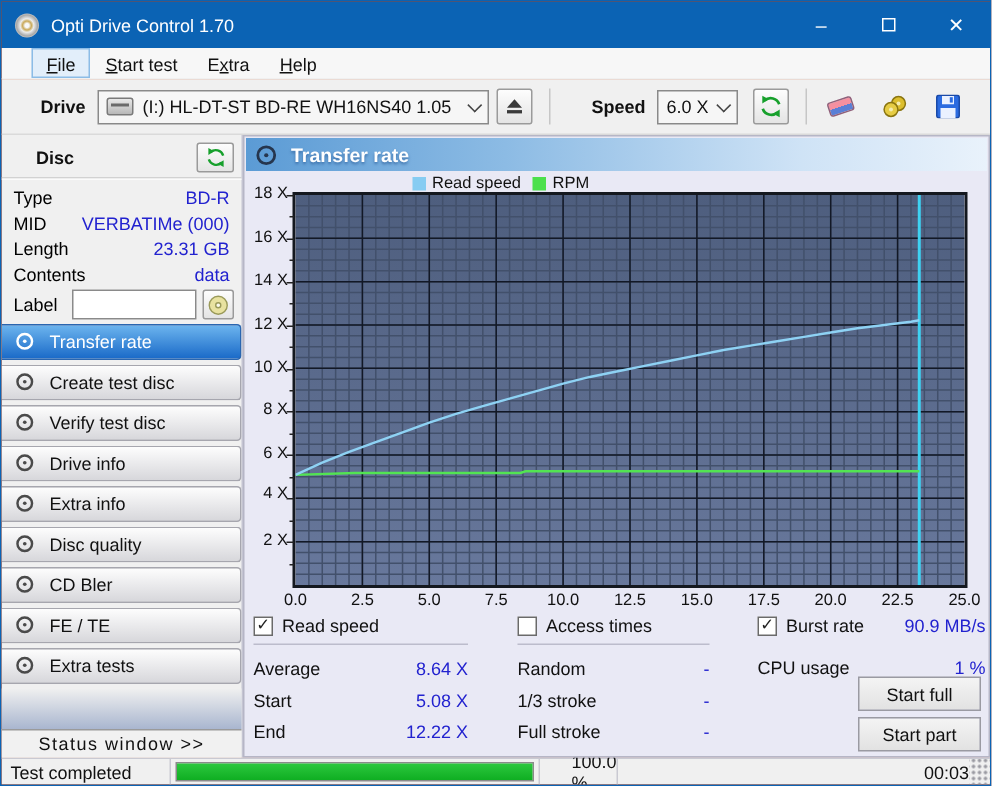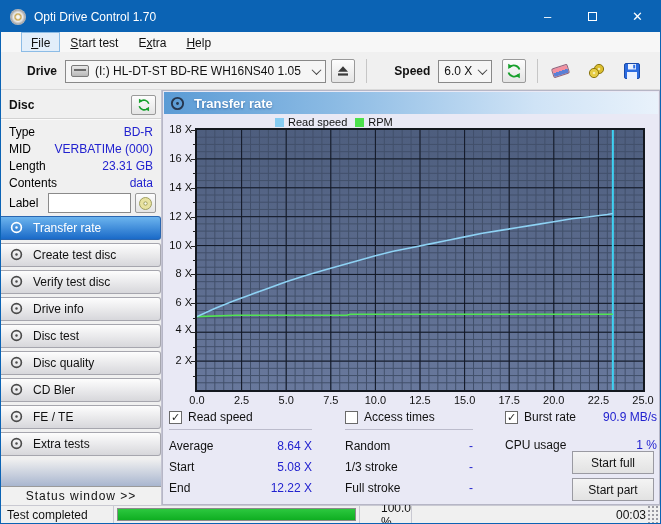--- a/index.html
+++ b/index.html
@@ -34,21 +34,21 @@
   .flatbtn { width:30px; height:26px; background:transparent; border:none; display:flex; align-items:center; justify-content:center; margin-right:7px; }
   .eraser { width:17px; height:10px; transform:rotate(-18deg); border-radius:2px; border:1px solid #90607a;
     background:linear-gradient(#f490a0 50%, #5a7fd6 50%); }
 
   
   .content { display:flex; height:415px; }
   .left { width:161px; background:#f0f0f0; border-right:1px solid #c4c4d2; display:flex; flex-direction:column; }
 
   .disc-panel { height:125px; padding:4px 0 0 0; }
   .disc-head { display:flex; align-items:center; padding:0 5px 0 8px; height:22px; }
-  .disc-title { font-weight:bold; font-size:12px; color:#111; }
+  .disc-title { font-weight:bold; font-size:12px; color:#111;margin-left:15px; }
   .mini-btn { margin-left:auto; width:25px; height:20px; background:linear-gradient(#fdfdfd,#e4e4e4); border:1px solid #9a9a9a; border-radius:2px; display:flex; align-items:center; justify-content:center; }
   .disc-sep { height:2px; border-top:1px solid #d2d2d2; border-bottom:1px solid #fbfbfb; margin:2px 0 3px 0; }
   .disc-row { display:flex; justify-content:space-between; font-size:12px; height:17px; align-items:center; padding:0 8px; }
   .disc-row .v { color:#2222cf; }
   .label-row { display:flex; align-items:center; padding:2px 5px 0 8px; font-size:12px; }
   .label-row input { width:83px; height:20px; border:1px solid #8a8a8a; background:#fff; margin:0 4px 0 10px; font-size:12px; padding:0 3px; }
 
   .sidebar { padding-top:1px; }
   .side-btn { height:24px; margin:0 0 3px 0; border:1px solid #a6a6ae; border-left:none; border-radius:0 3px 3px 0;
     background:linear-gradient(#fdfdfd,#d7d7db); display:flex; align-items:center; font-size:12px; color:#111; padding-left:9px; }
@@ -250,21 +250,21 @@
             </span>
             <span>Drive info</span>
           </div>
           <div class="side-btn">
             <span class="sicon">
               <svg width="13" height="13" viewBox="0 0 16 16">
                 <circle cx="8" cy="8" r="6" fill="none" stroke="currentColor" stroke-width="2"></circle>
                 <circle cx="8" cy="8" r="1.5" fill="currentColor"></circle>
               </svg>
             </span>
-            <span>Disc test</span>
+            <span>Extra info</span>
           </div>
           <div class="side-btn">
             <span class="sicon">
               <svg width="13" height="13" viewBox="0 0 16 16">
                 <circle cx="8" cy="8" r="6" fill="none" stroke="currentColor" stroke-width="2"></circle>
                 <circle cx="8" cy="8" r="1.5" fill="currentColor"></circle>
               </svg>
             </span>
             <span>Disc quality</span>
           </div>

